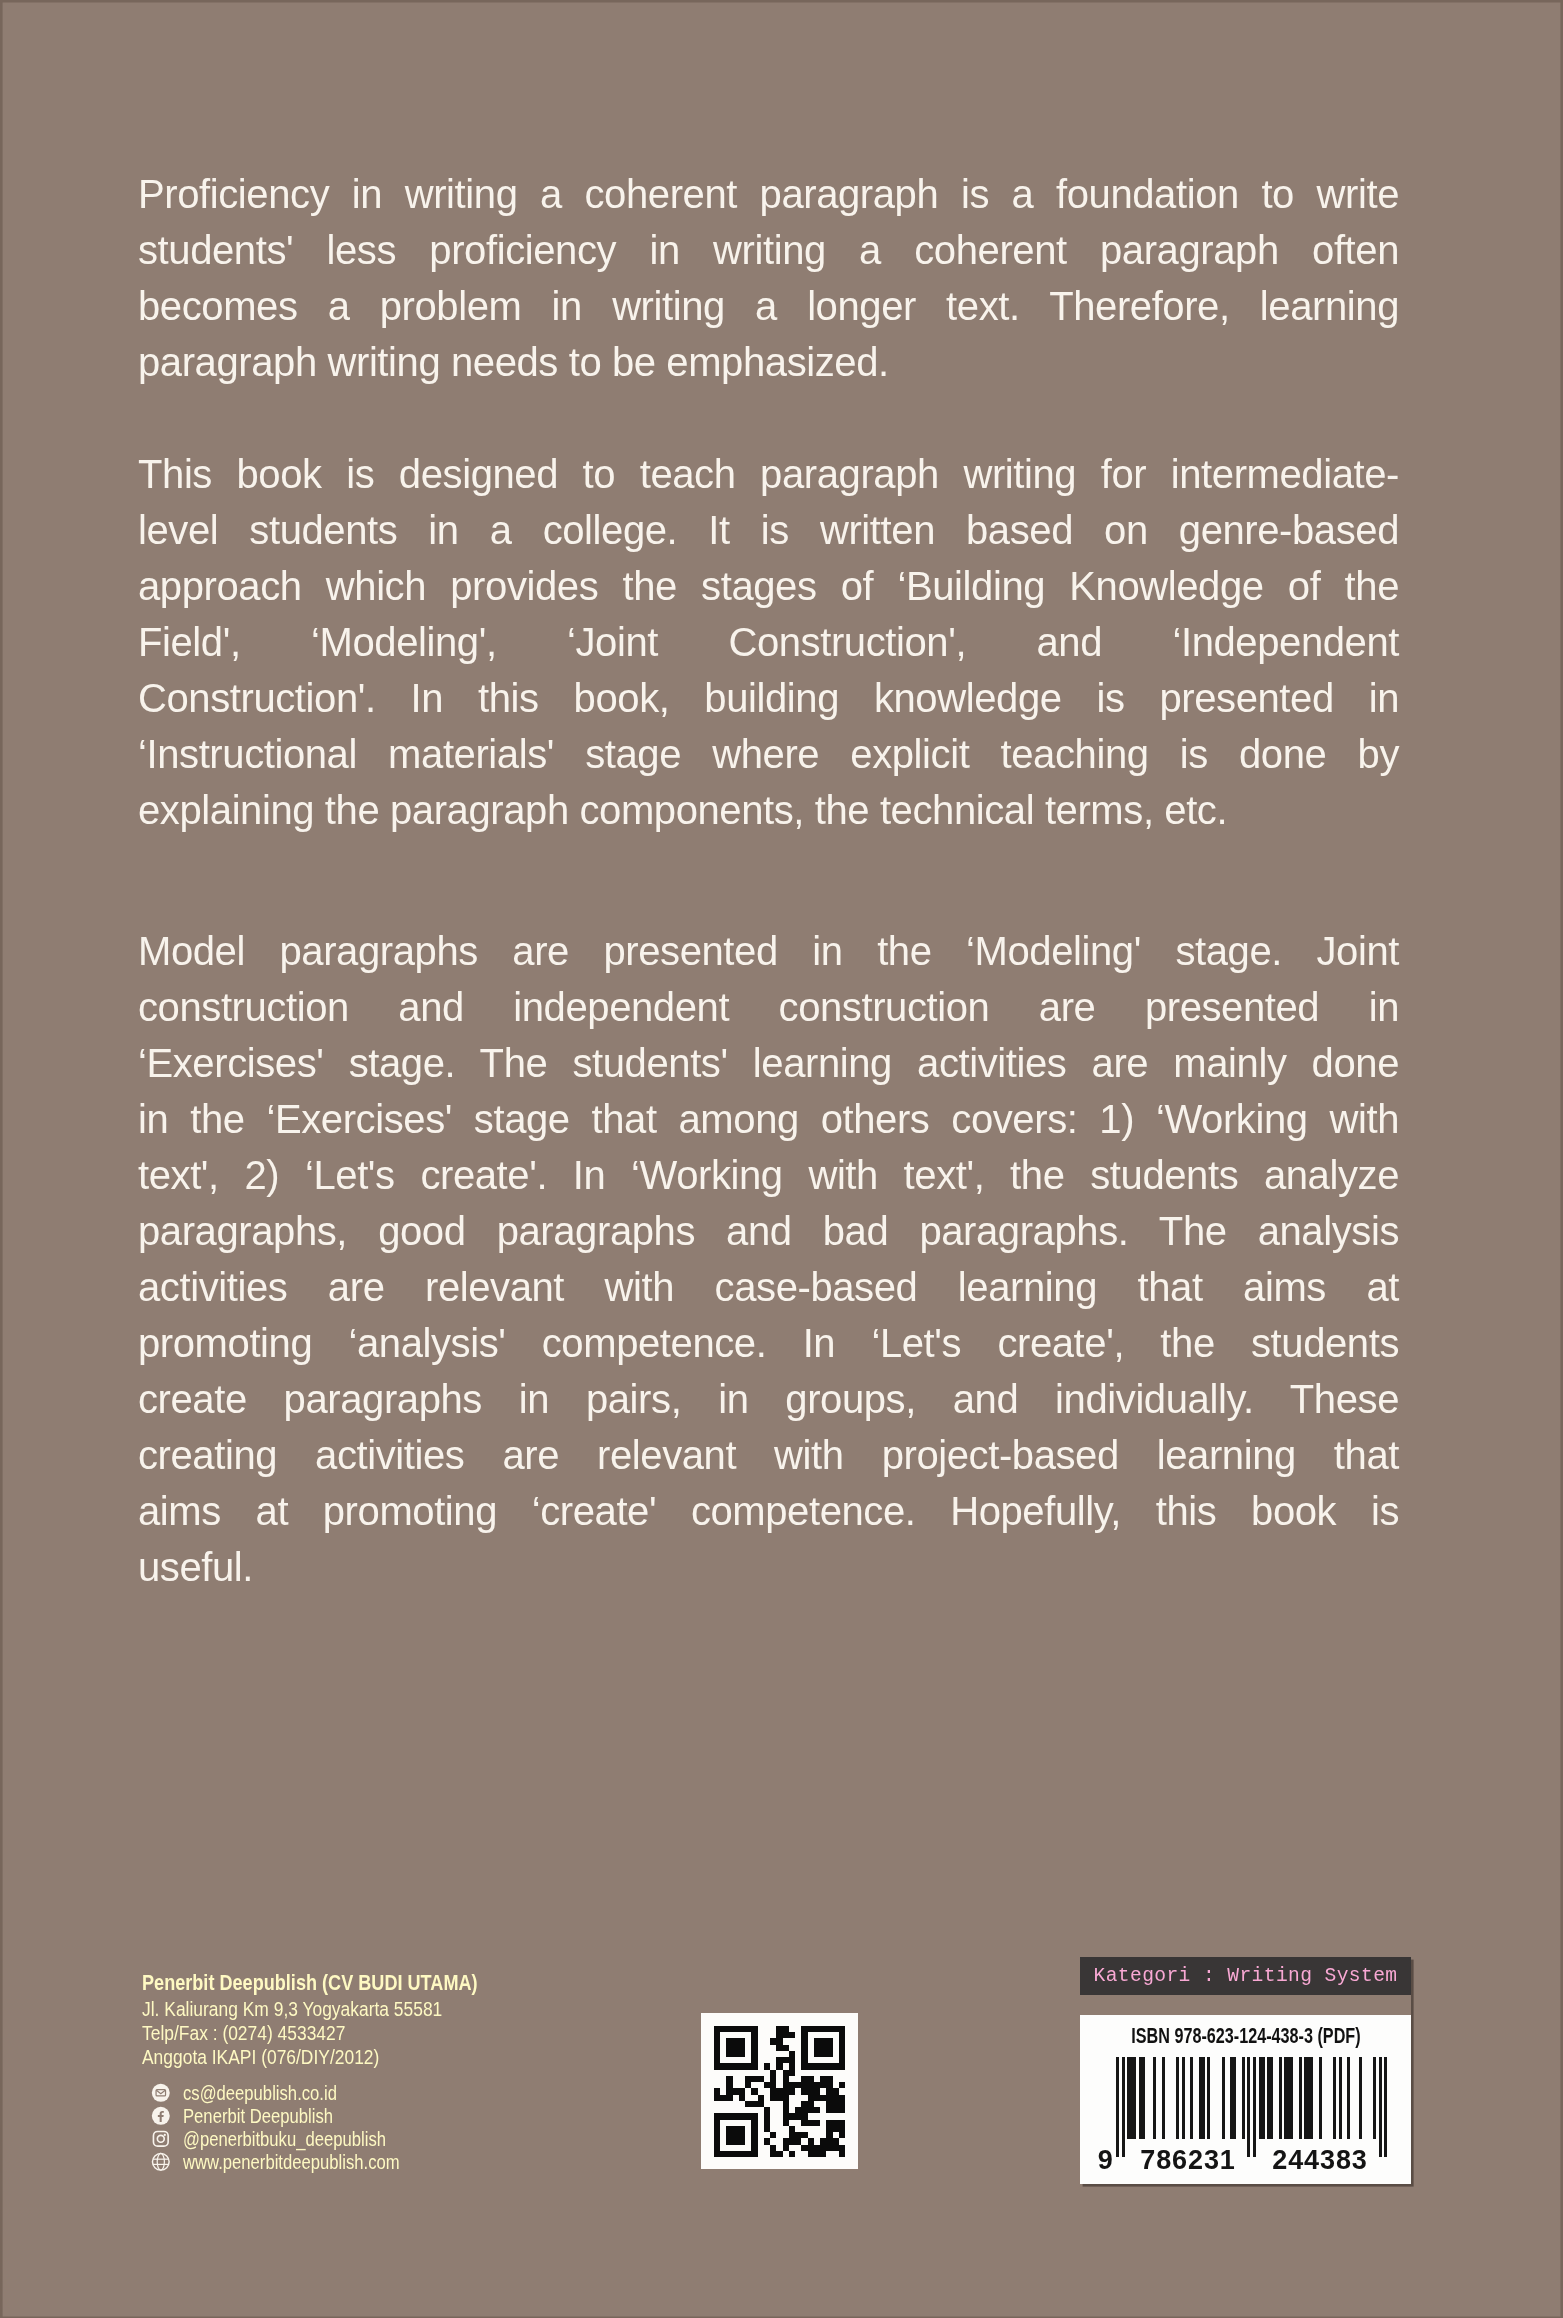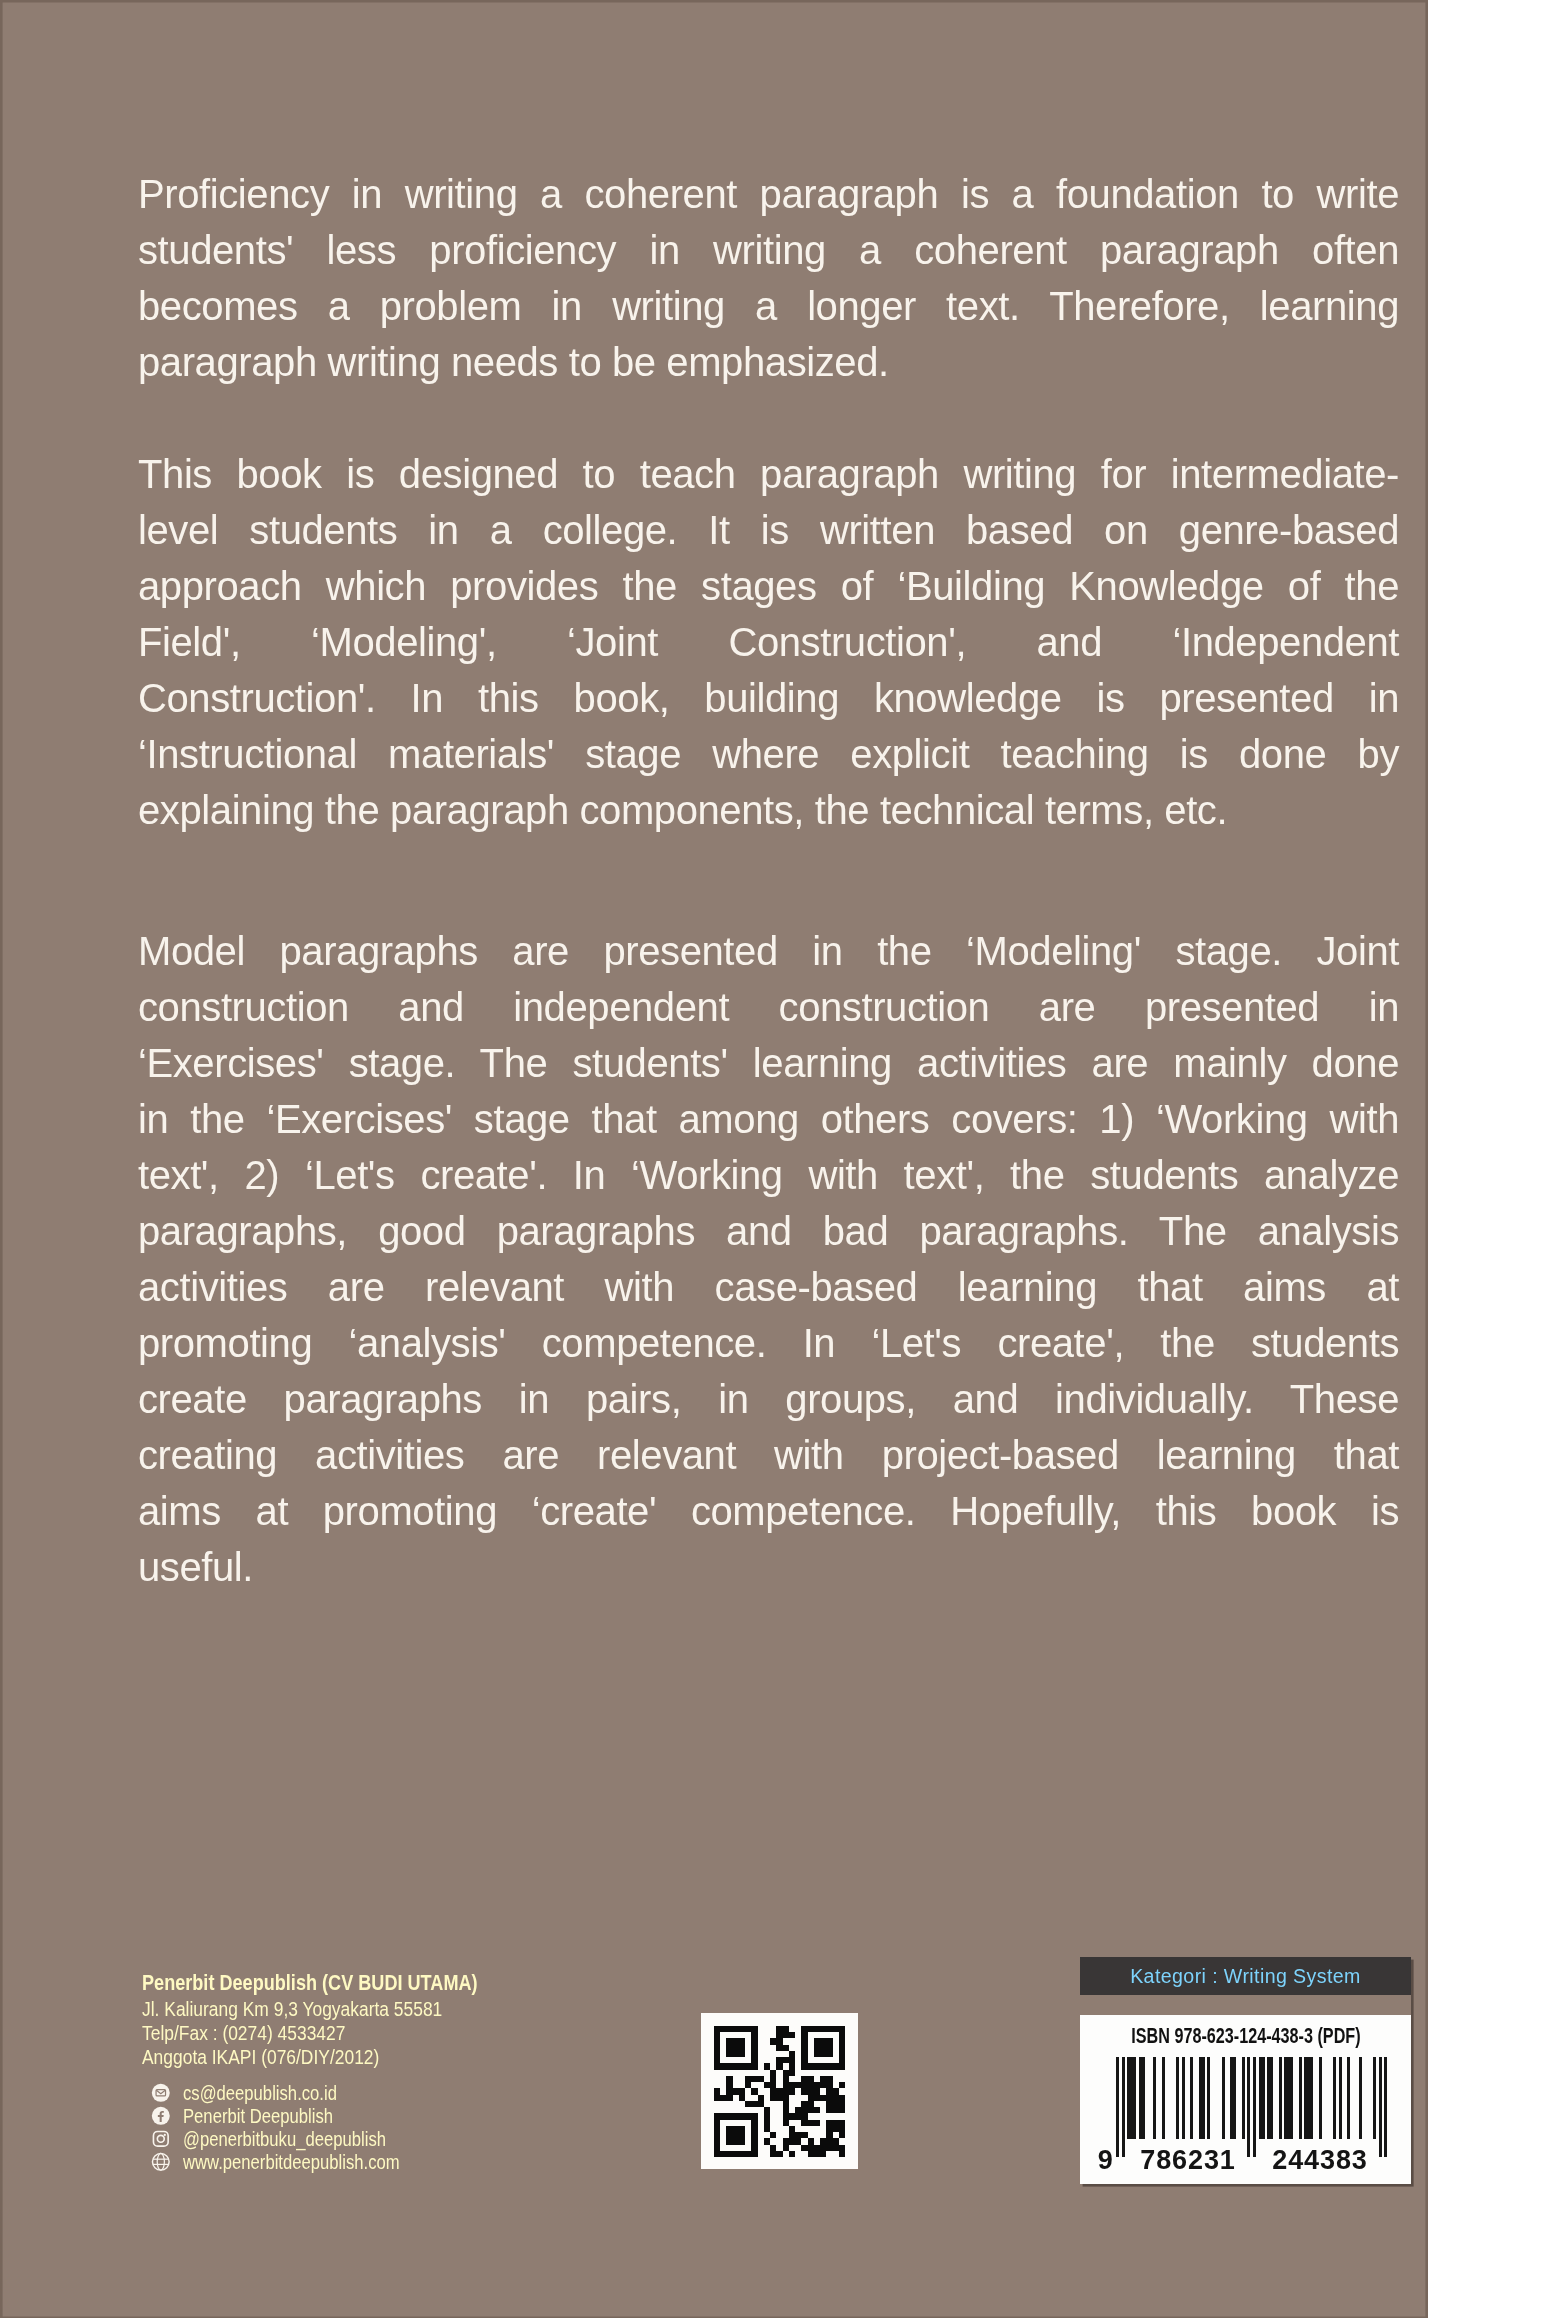--- a/index.html
+++ b/index.html
@@ -1,20 +1,20 @@
 <!DOCTYPE html>
 <html style="font-size:13.7px"><head>
 <meta charset="utf-8">
 <style>
   * { margin:0; padding:0; box-sizing:border-box; }
   html,body { width:1563px; height:2319px; }
   body { font-family:"Liberation Sans", sans-serif; }
 
   .cover {
-    position:relative; width:1428px; height:2319px;
+    position:relative; width:1563px; height:2319px;
     background:#8f7d72; overflow:hidden;
     box-shadow: inset 0 0 0 2.6px rgba(74,60,50,0.35);
   }
 
   
   .synopsis {
     position:absolute; left:138px; top:166px; width:1261px;
     color:#f8f3ec; font-size:40px; line-height:56px; letter-spacing:-0.4px;
     font-weight:400;
   }
@@ -39,22 +39,22 @@
     background:#fdfcfa; display:flex; align-items:center; justify-content:center;
   }
   .qr-box svg { width:131px; height:131px; shape-rendering:crispEdges; }
 
   
   .isbn-unit {
     position:absolute; left:1080px; top:1957px; width:331px;
     box-shadow: 2.6px 2.6px 0 rgba(48,38,32,0.55);
   }
   .kategori {
-    height:38px; background:#393636; color:#7dd3fc;
-    font-family:Liberation Sans, sans-serif; font-size:19.6px;
+    height:38px; background:#393636; color:#f9a8d4;
+    font-family:Liberation Mono, monospace; font-size:19.6px;
     display:flex; align-items:center; justify-content:center;
     letter-spacing:0.4px;
   }
   .barcode-box { position:relative; width:331px; height:169px; background:#fdfdfc; color:#111;margin-top:20px; }
   .isbn-label {
     position:absolute; top:8.5px; left:0; width:100%; text-align:center;
     font-weight:bold; font-size:21.3px; line-height:24px;
   }
   .isbn-label > span { display:inline-block; transform:scaleX(0.76); transform-origin:50% 50%; white-space:nowrap; }
   .ean-bars { position:absolute; left:0; top:42px; width:331px; height:102px; shape-rendering:crispEdges; }

